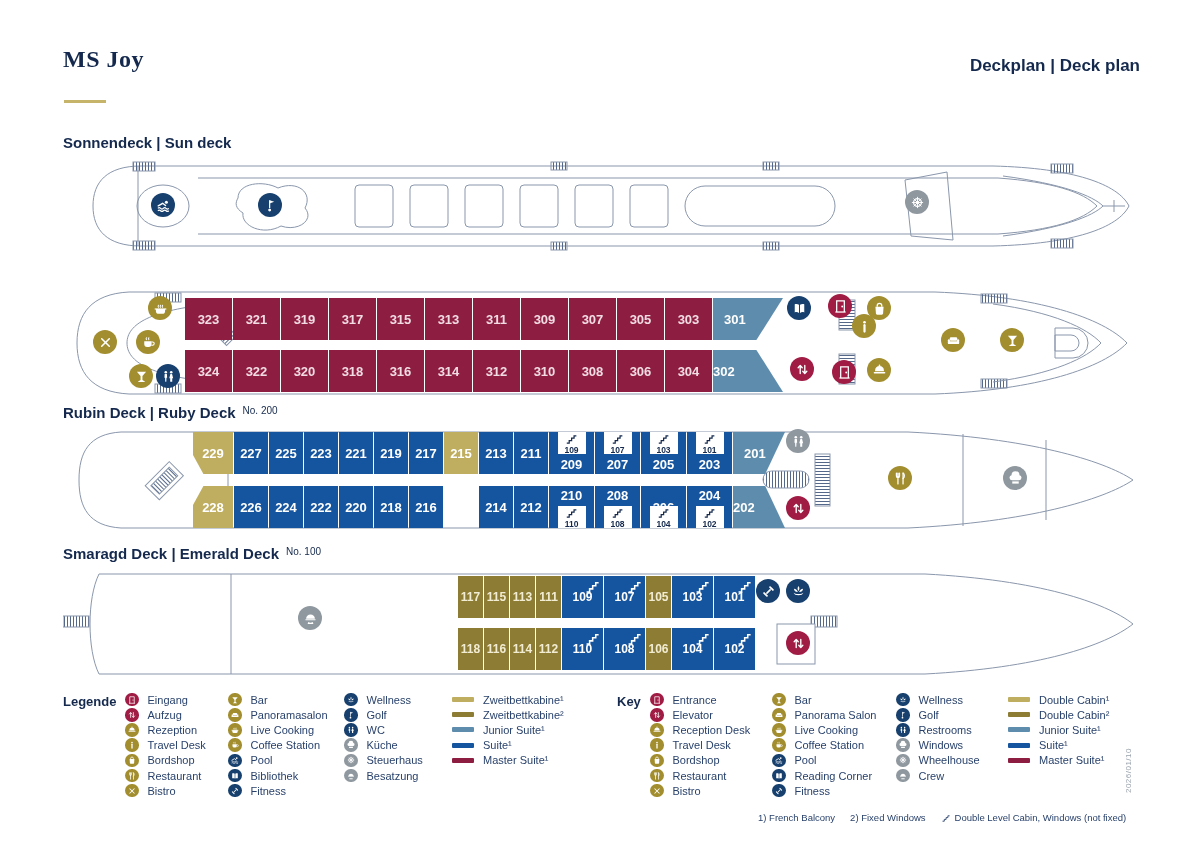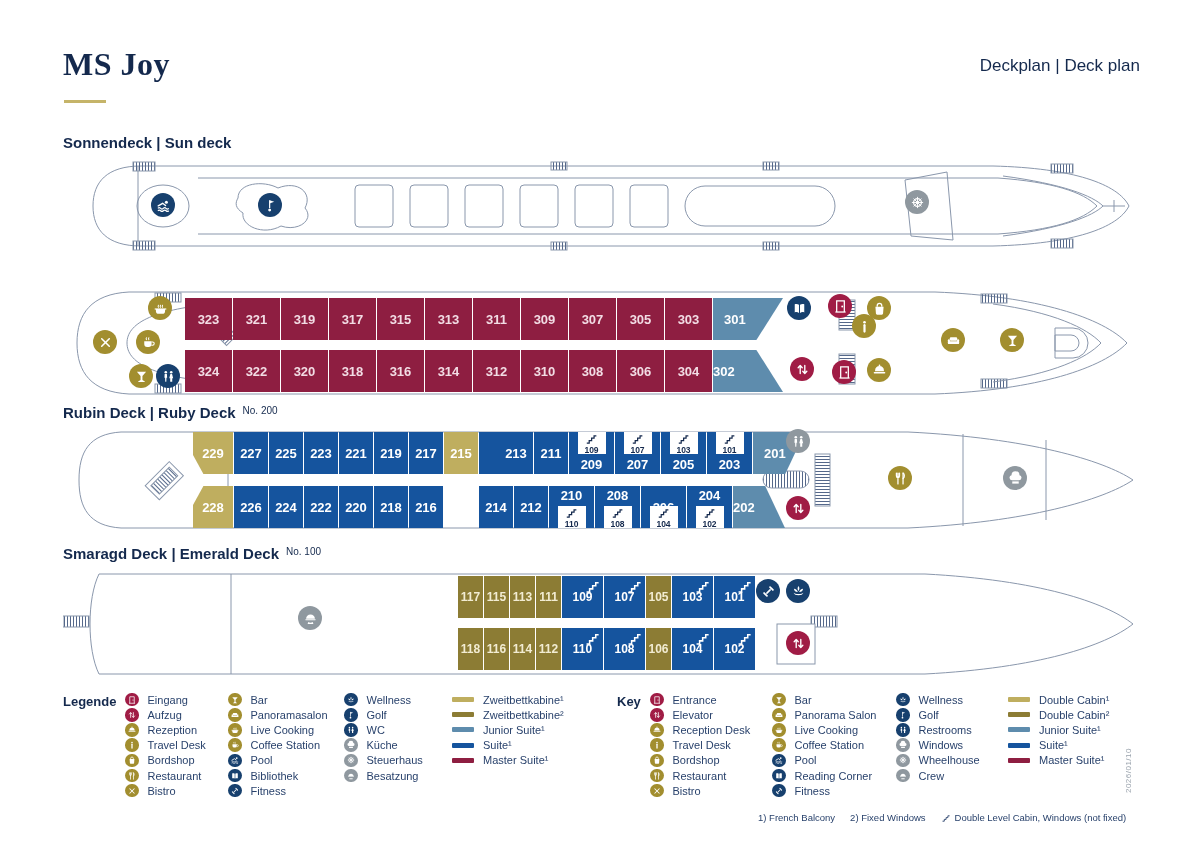--- a/index.html
+++ b/index.html
@@ -1,22 +1,22 @@
 <!DOCTYPE html>
 <html><head>
 <meta charset="utf-8">
 <style>
   html,body{margin:0;padding:0;background:#e8e8e8;}
   .page{position:relative;width:1200px;height:849px;background:#fff;overflow:hidden;
         font-family:"Liberation Sans","DejaVu Sans",sans-serif;color:#14294d;}
   .abs{position:absolute;}
   h1.title{position:absolute;left:63px;top:46px;margin:0;font-family:"Liberation Serif","DejaVu Serif",serif;
-        font-weight:700;font-size:32px;color:#14294d;letter-spacing:.5px;}
+        font-weight:700;font-size:24px;color:#14294d;letter-spacing:.5px;}
   .gold-rule{position:absolute;left:64px;top:100px;width:42px;height:3px;background:#c5b469;}
-  .deckplan-right{position:absolute;right:60px;top:56px;font-size:17px;font-weight:400;color:#14294d;}
+  .deckplan-right{position:absolute;right:60px;top:56px;font-size:17px;font-weight:700;color:#14294d;}
   .deck-head{position:absolute;left:63px;font-size:15px;font-weight:700;color:#14294d;white-space:nowrap;}
   .deck-head .dno{font-size:10px;font-weight:400;margin-left:7px;display:inline-block;transform:translateY(-4px);}
   .deck-wrap{position:absolute;left:63px;width:1077px;}
   .deck-svg{position:absolute;left:0;top:0;}
   
   .crow{position:absolute;display:flex;gap:1px;height:42px;}
   .cab{position:relative;flex:none;height:100%;display:flex;align-items:center;justify-content:center;
        font-weight:700;font-size:13px;color:#fff;}
   .em .cab{font-size:12px;}
   .t-master{background:#8e1e41;color:#f2dce4;}
@@ -446,21 +446,21 @@
         </div>
         <div class="cab t-suite" style="width: 34px;">
           <span class="num">219</span>
         </div>
         <div class="cab t-suite" style="width: 34px;">
           <span class="num">217</span>
         </div>
         <div class="cab t-gold1" style="width: 34px;">
           <span class="num">215</span>
         </div>
-        <div class="cab t-suite" style="width: 34px; padding-left: 20px;">
+        <div class="cab t-suite" style="width: 34px;">
           <span class="num">213</span>
         </div>
         <div class="cab t-suite" style="width: 34px;">
           <span class="num">211</span>
         </div>
         <div class="cab t-suite dbl" style="width: 45px;">
           <span class="num">209</span>
           <span class="sub">
             <svg class="ic subst" viewBox="0 0 20 20">
               <use href="#i-stairs" xlink:href="#i-stairs"></use>

